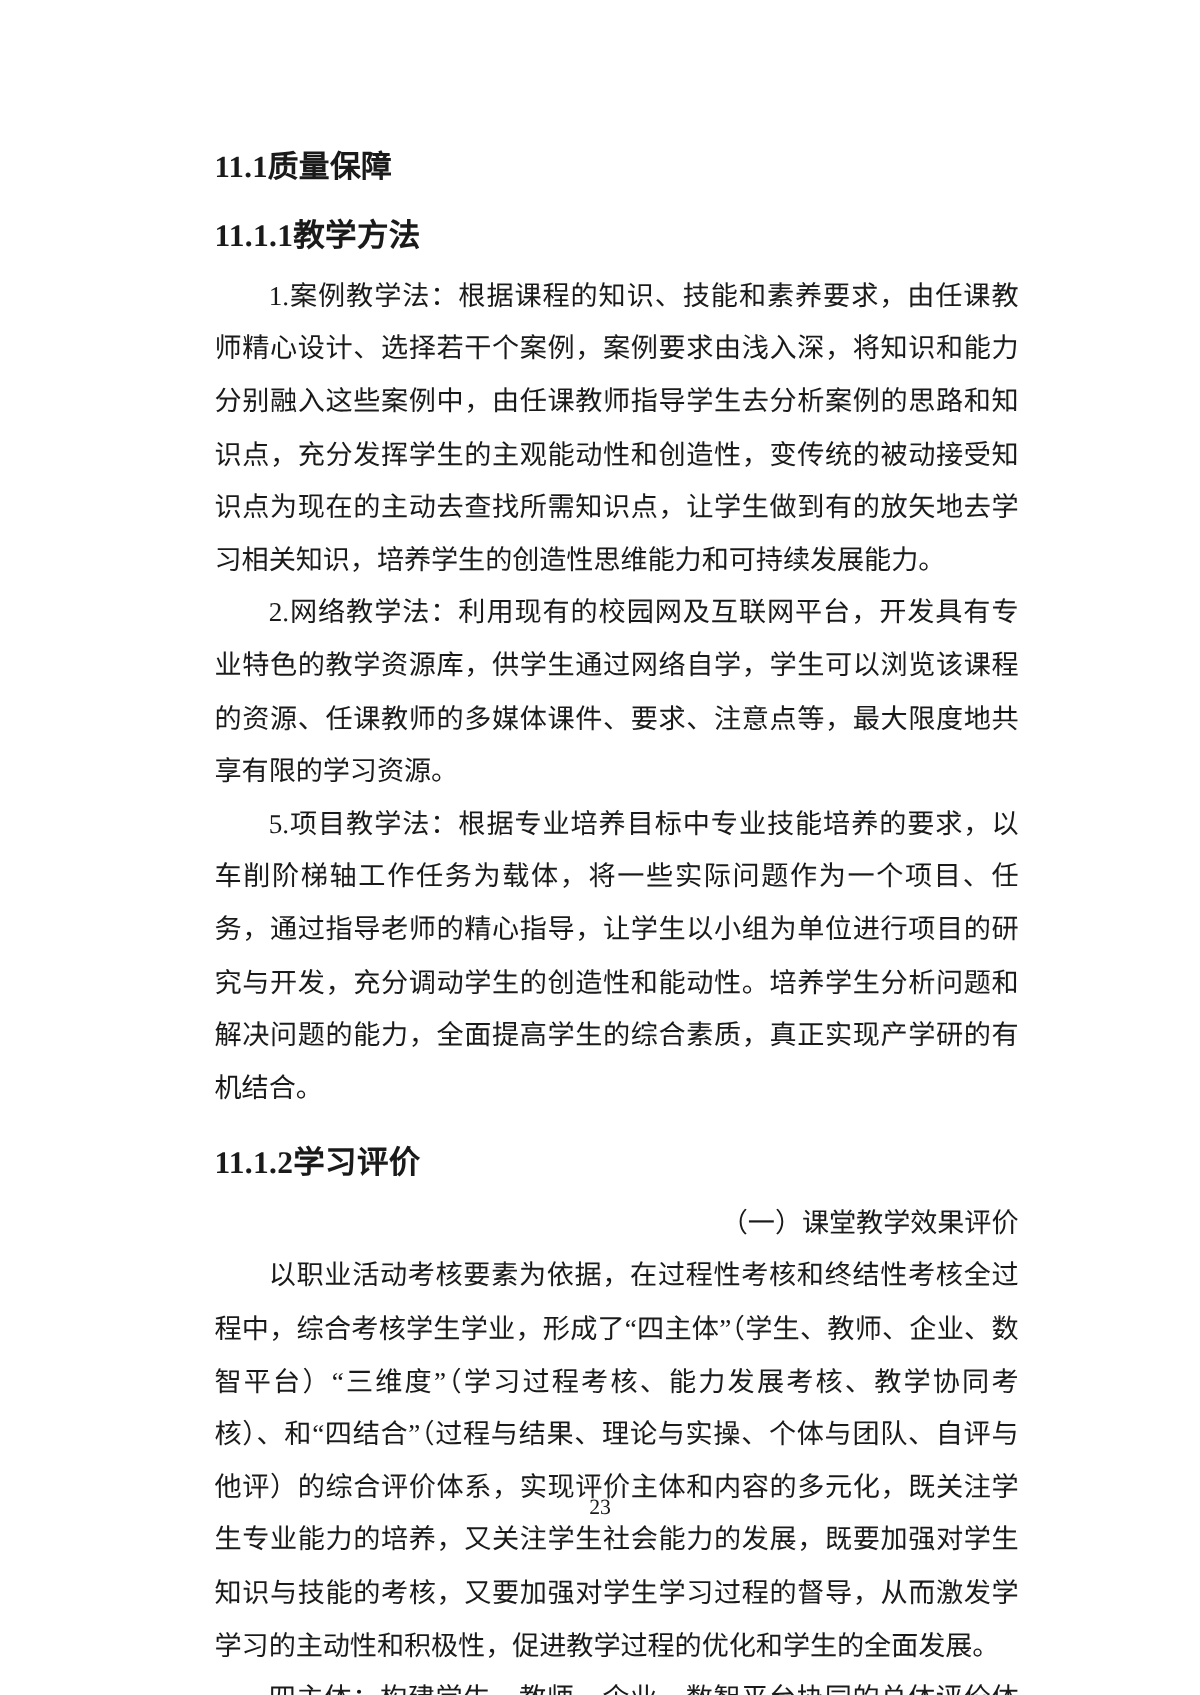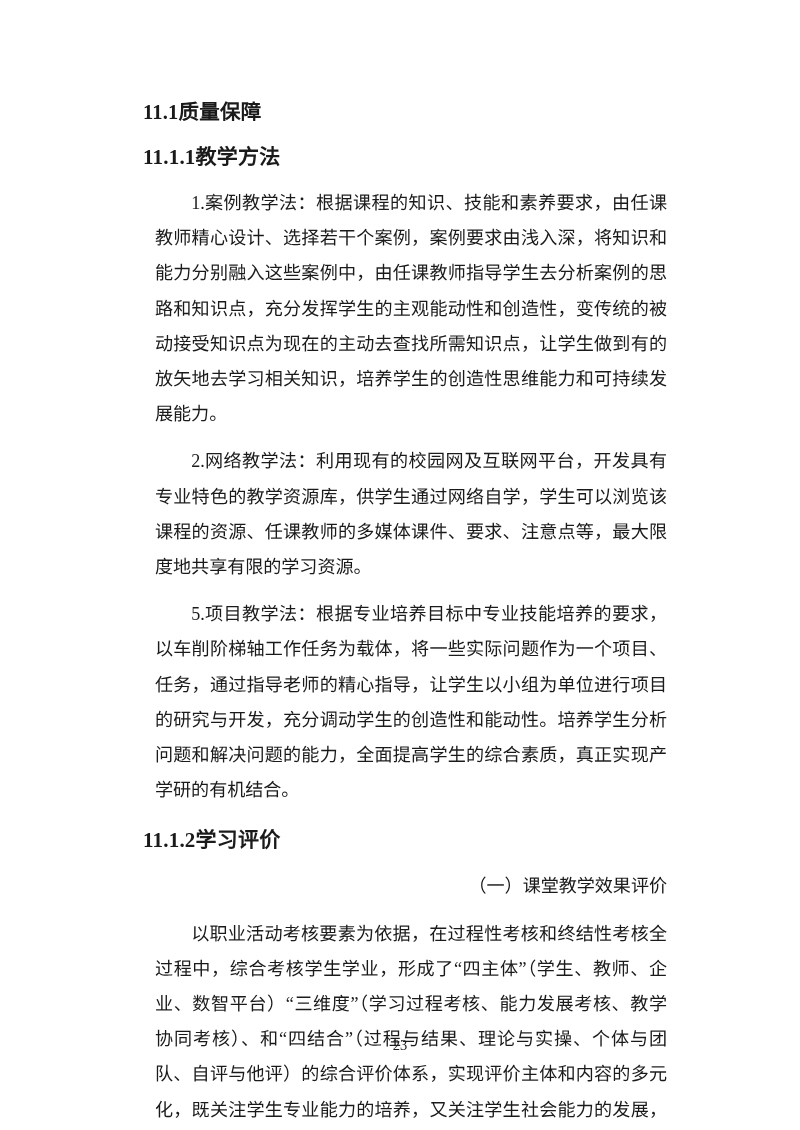--- a/index.html
+++ b/index.html
@@ -50,36 +50,36 @@
     white-space: nowrap;
   }
   .h-level2.spaced-top {
     margin-top: 16px;
   }
 
   
   .para {
     font-size: 18.1px;
     line-height: 35.2px;
-    margin: 12px;
+    margin: 0;
     text-align: justify;
     text-justify: inter-ideograph;
     text-indent: 2em;
     letter-spacing: -0.05px;
     word-break: break-all;
   }
   .para.no-justify {
     text-align: right;
   }
 
   
   .page-number {
     position: absolute;
     left: 0;
-    top: 1036px;
+    top: 996px;
     width: 800px;
     text-align: center;
     font-size: 14.5px;
     line-height: 18px;
     color: #1a1a1a;
     font-family: "Liberation Serif", "DejaVu Serif", serif;
   }
 </style>
 </head>
 <body>

